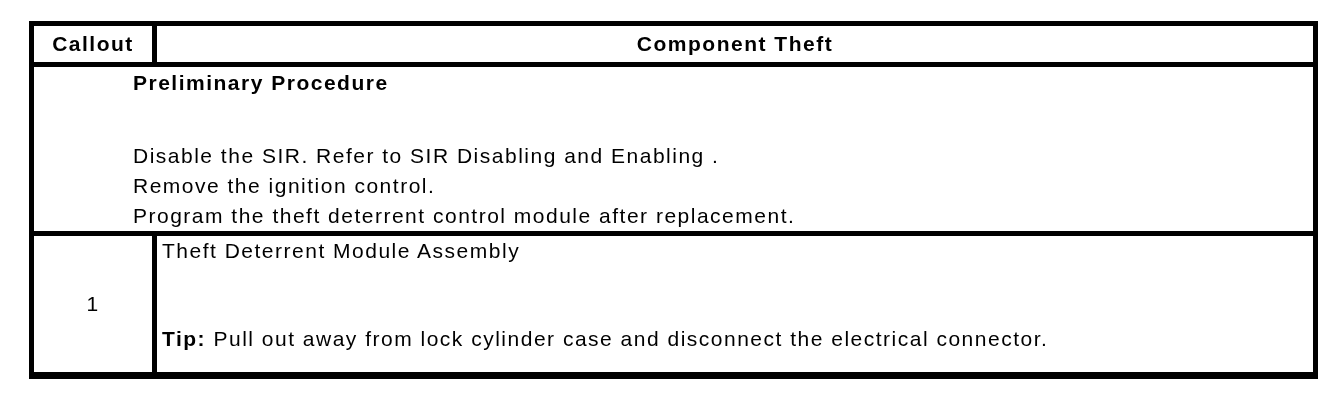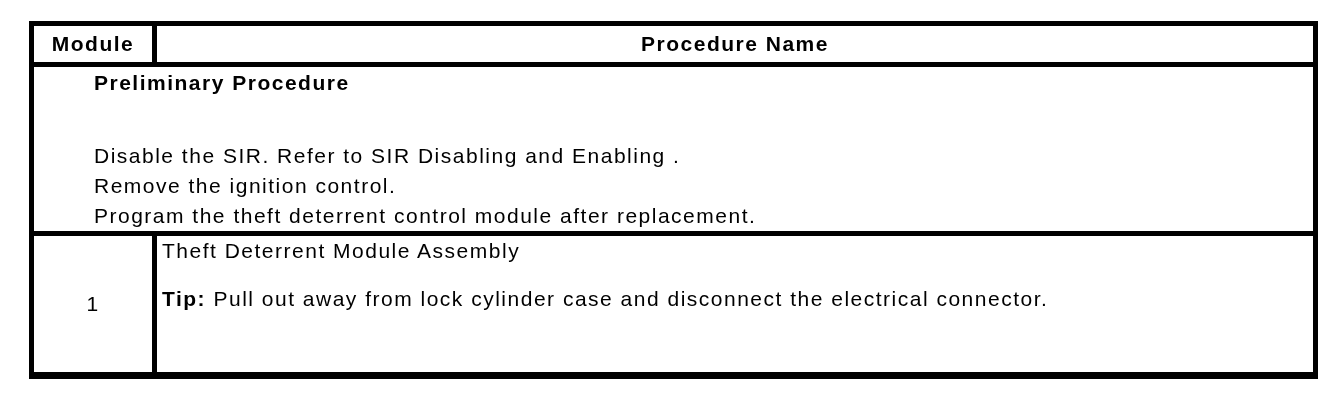--- a/index.html
+++ b/index.html
@@ -52,55 +52,55 @@
     text-align: center;
     vertical-align: middle;
     font-weight: bold;
   }
   td.preliminary-cell {
     border-left-width: 5px;
     border-right-width: 5px;
     border-bottom-width: 5px;
     height: 165px;
     vertical-align: top;
-    padding: 1px 10px 0 60px;
+    padding: 1px 10px 0 99px;
   }
   .prelim-title { font-weight: bold; }
   .prelim-steps { margin-top: 43px; }
   td.callout-cell {
     border-left-width: 5px;
     border-right-width: 5px;
     border-bottom-width: 7px;
     height: 143px;
     text-align: center;
     vertical-align: middle;
   }
   td.component-cell {
     border-right-width: 5px;
     border-bottom-width: 7px;
     height: 143px;
     vertical-align: top;
     padding: 0 10px 6px 5px;
   }
-  .component-tip { margin-top: 18px; }
+  .component-tip { margin-top: 58px; }
   .tip-label { font-weight: bold; }
 </style>
 </head>
 <body>
 
 <div class="page">
   <table class="callout-table">
     <colgroup>
       <col class="col-callout">
       <col class="col-component">
     </colgroup>
     <thead>
       <tr>
-        <th class="callout-header">Module</th>
-        <th class="component-header">Procedure Name</th>
+        <th class="callout-header">Callout</th>
+        <th class="component-header">Component Theft</th>
       </tr>
     </thead>
     <tbody>
       <tr>
         <td class="preliminary-cell" colspan="2">
           <p class="prelim-title">Preliminary Procedure</p>
           <div class="prelim-steps">
             <p class="prelim-step">Disable the SIR. Refer to SIR Disabling and Enabling .</p>
             <p class="prelim-step">Remove the ignition control.</p>
             <p class="prelim-step">Program the theft deterrent control module after replacement.</p>

